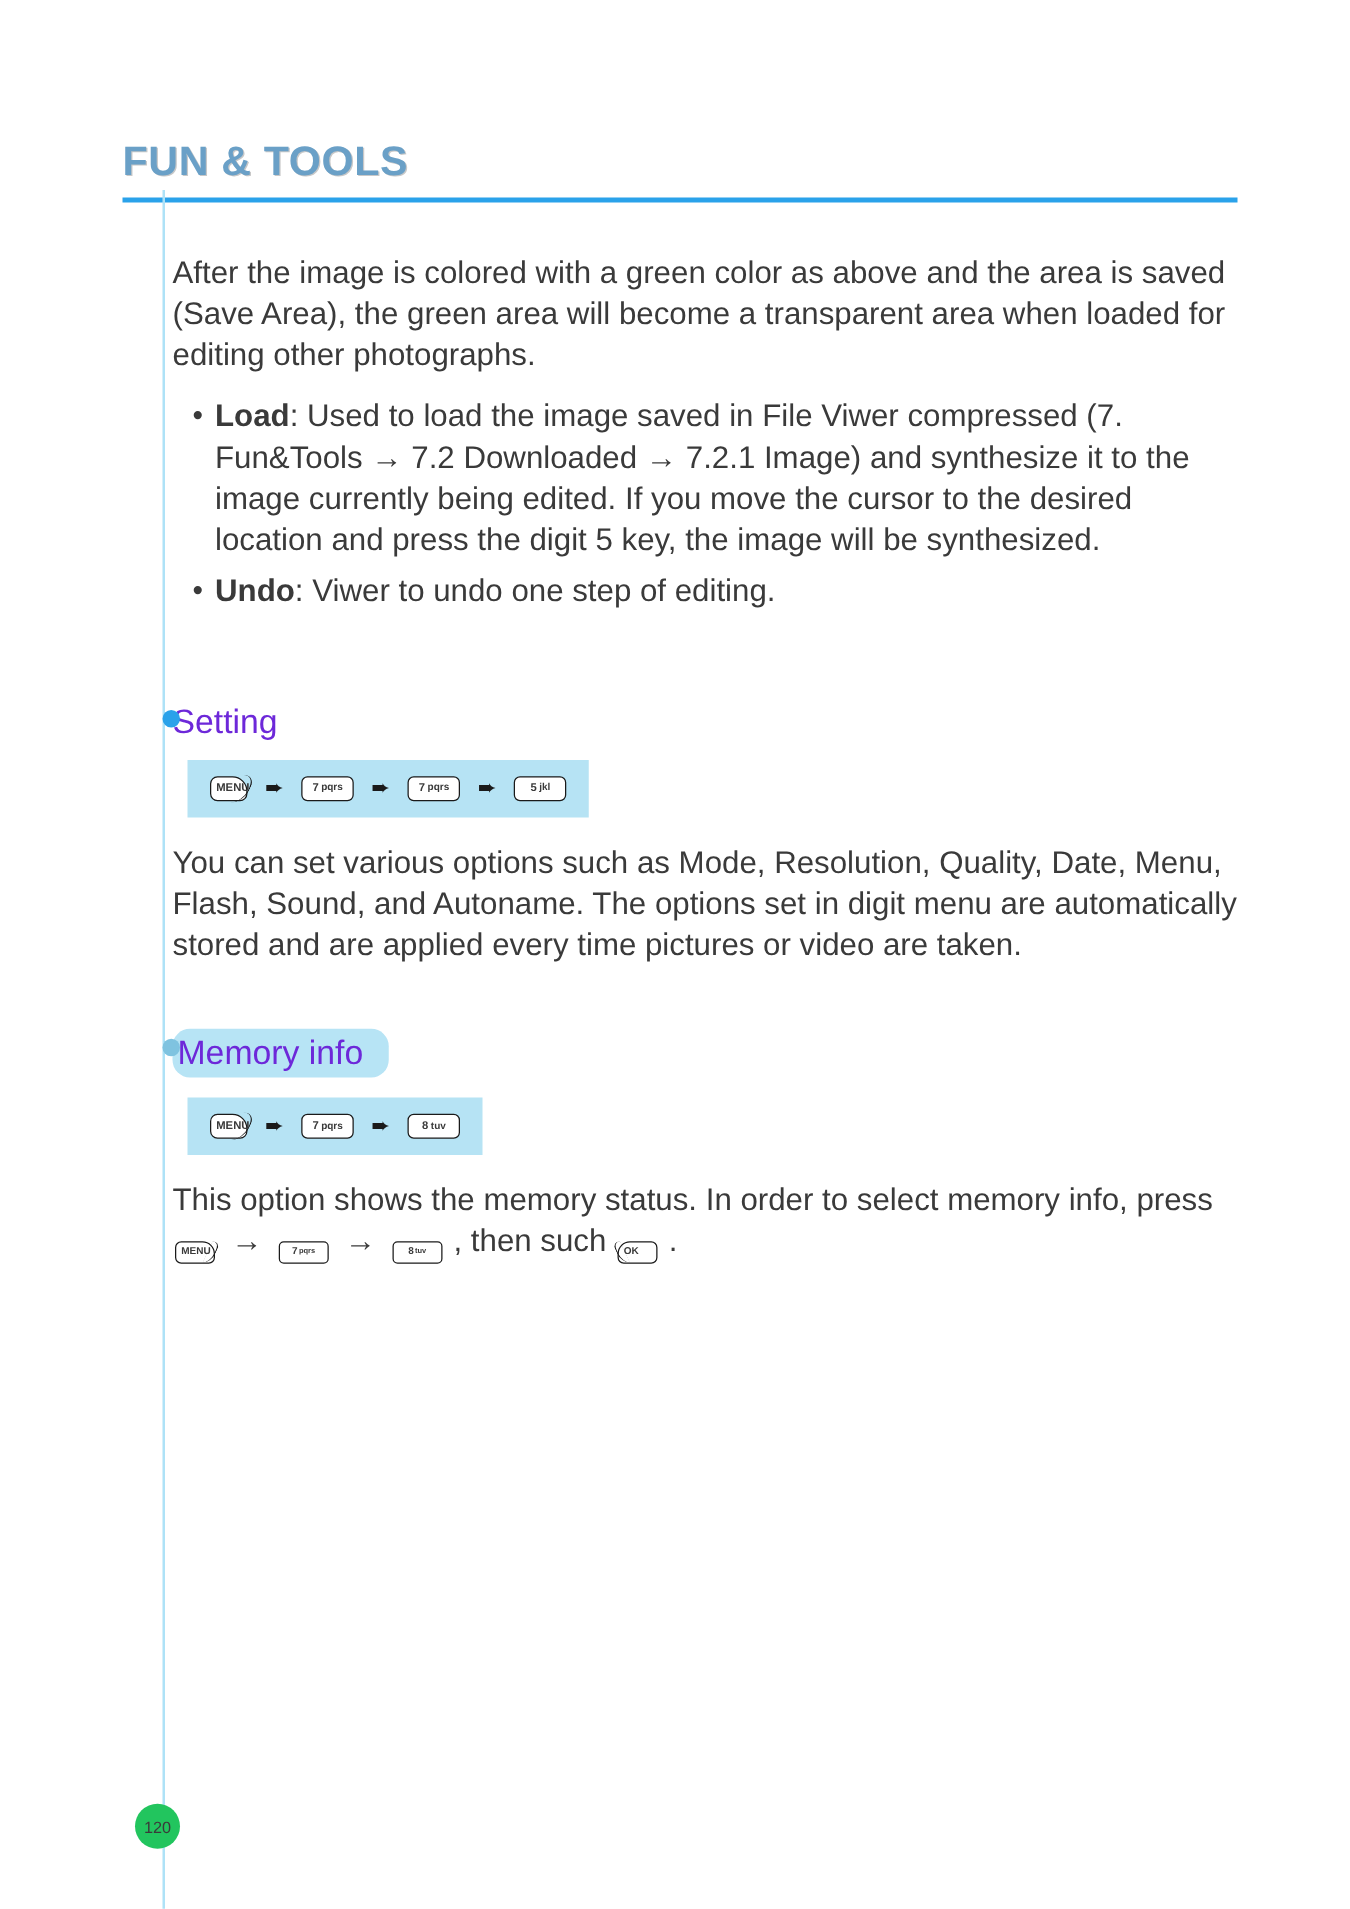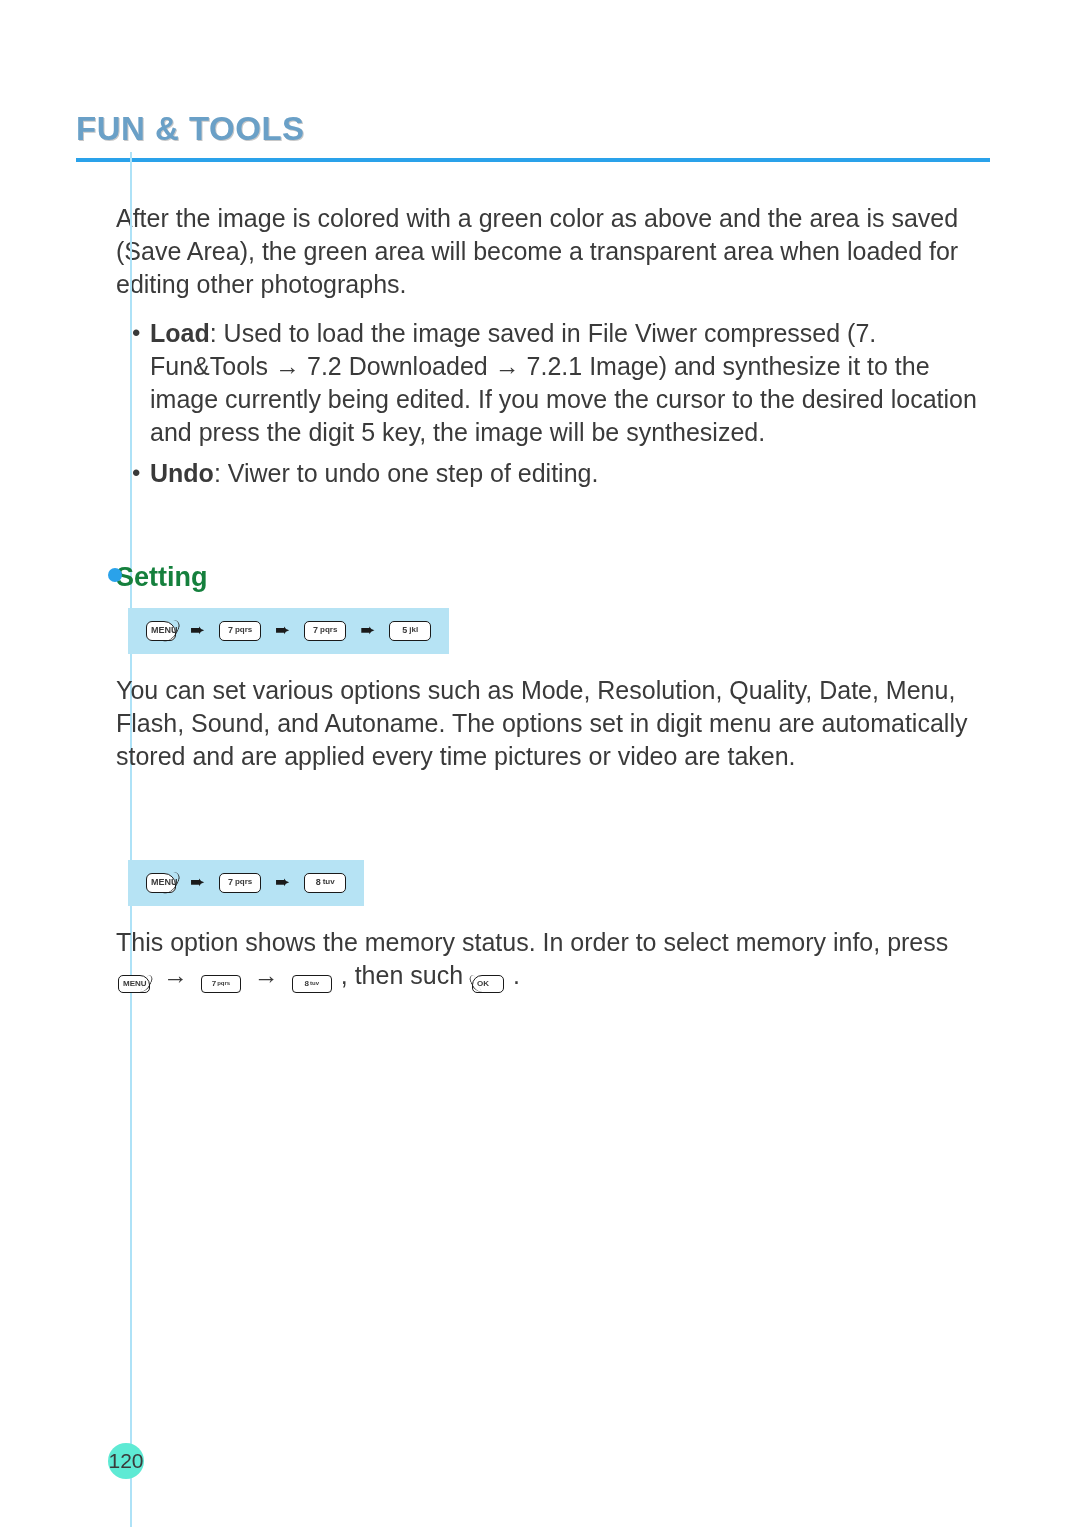--- a/index.html
+++ b/index.html
@@ -10,21 +10,21 @@
     color: #3a3a3a;
     width: 1080px;
     height: 1527px;
     position: relative;
   }
   .page {
     position: relative;
     width: 1080px;
     height: 1527px;
     box-sizing: border-box;
-    padding: 110px 90px 60px 76px;
+    padding: 110px 90px 60px 98px;
   }
   .title {
     font-size: 33px;
     font-weight: 700;
     letter-spacing: 0.5px;
     color: #6aa0c7;
     text-shadow: 1px 1px 0 #c8c8c8;
     margin-bottom: 10px;
   }
   .hr-blue {
@@ -71,22 +71,22 @@
     font-family: Arial, sans-serif;
   }
   .section {
     position: relative;
     margin-top: 70px;
     margin-left: 0;
   }
   .section-title {
     position: relative;
     font-size: 27px;
-    font-weight: 700;
-    color: #15803d;
+    font-weight: 400;
+    color: #6d28d9;
     margin-bottom: 12px;
   }
   .dot {
     position: absolute;
     left: -8px;
     top: 8px;
     width: 14px;
     height: 14px;
     border-radius: 50%;
     background: #2aa2ea;
@@ -200,25 +200,25 @@
     font-family: Arial, sans-serif;
     margin: 0 4px;
   }
   .page-num {
     position: absolute;
     left: 108px;
     bottom: 48px;
     width: 36px;
     height: 36px;
     border-radius: 50%;
-    background: #5eead4;
+    background: #22c55e;
     display: flex;
     align-items: center;
     justify-content: center;
-    font-size: 21px;
+    font-size: 13px;
     color: #3a3a3a;
   }
 </style>
 </head>
 <body>
 
 <div class="page">
 
   <div class="title">FUN &amp; TOOLS</div>
   <div class="hr-blue"></div>
@@ -259,20 +259,24 @@
         <span class="arrow">➨</span>
         <span class="key num">
             <span>5</span>
             <span class="sup">jkl</span>
           </span>
       </div>
       <div class="para">You can set various options such as Mode, Resolution, Quality, Date, Menu, Flash, Sound, and Autoname. The options set in digit menu are automatically stored and are applied every time pictures or video are taken.</div>
     </div>
 
     <div class="section" style="margin-top:50px;">
+      <div class="section-title memory">
+        <span class="dot"></span>
+        <span>Memory info</span>
+      </div>
       <br>
       <div class="kstrip">
         <span class="key soft-left">
             <span>MENU</span>
           </span>
         <span class="arrow">➨</span>
         <span class="key num">
             <span>7</span>
             <span class="sup">pqrs</span>
           </span>

